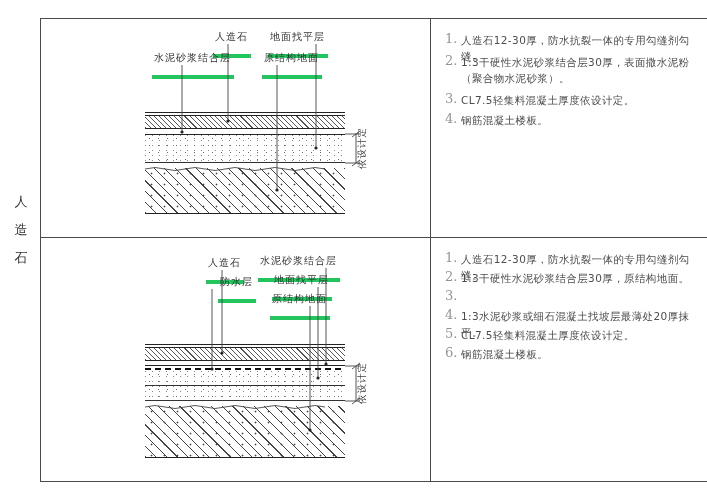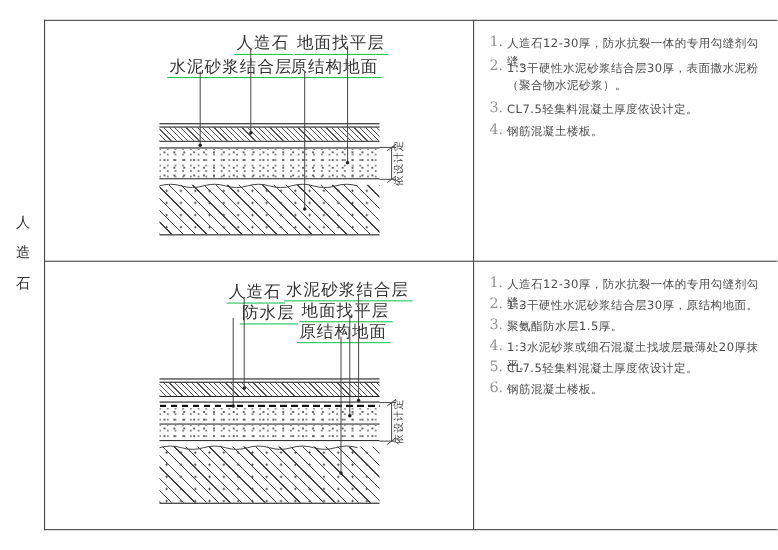--- a/index.html
+++ b/index.html
@@ -32,22 +32,22 @@
     background:repeating-linear-gradient(90deg, #111 0, #111 6px, transparent 6px, transparent 10px);
   }
   .slab {
     border-bottom:1px solid #222;
     background-image:
       radial-gradient(circle, #444 0.8px, transparent 1.1px),
       repeating-linear-gradient(45deg, #444 0, #444 0.9px, transparent 0.9px, transparent 7.5px);
     background-size: 13px 11px, auto;
   }
   .lbl {
-    position:absolute; font-size:15px; line-height:1.15; color:#333;
-    letter-spacing:1px; border-bottom:1px solid #22c55e; padding:0 3px 1px 2px;
+    position:absolute; font-size:10px; line-height:1.15; color:#333;
+    letter-spacing:1px; border-bottom:4px solid #22c55e; padding:0 3px 11px 2px;
     white-space:nowrap; background:transparent;
   }
   .dim {
     position:absolute; width:60px; height:12px; text-align:center;
     font-size:9.5px; color:#444; letter-spacing:1px;
     transform:rotate(-90deg);
   }
   .note { position:absolute; display:flex; align-items:flex-start; width:258px; }
   .note-num {
     flex:0 0 16px; font-size:13px; color:#949494; line-height:1;
@@ -131,21 +131,20 @@
     <div class="note" style="left:445px;top:252px">
       <span class="note-num">1.</span>
       <span class="note-text">人造石12-30厚，防水抗裂一体的专用勾缝剂勾缝。</span>
     </div>
     <div class="note" style="left:445px;top:271px">
       <span class="note-num">2.</span>
       <span class="note-text">1:3干硬性水泥砂浆结合层30厚，原结构地面。</span>
     </div>
     <div class="note" style="left:445px;top:290px">
       <span class="note-num">3.</span>
-      <span class="note-text">聚氨酯防水层1.5厚。</span>
     </div>
     <div class="note" style="left:445px;top:309px">
       <span class="note-num">4.</span>
       <span class="note-text">1:3水泥砂浆或细石混凝土找坡层最薄处20厚抹平。</span>
     </div>
     <div class="note" style="left:445px;top:328px">
       <span class="note-num">5.</span>
       <span class="note-text">CL7.5轻集料混凝土厚度依设计定。</span>
     </div>
     <div class="note" style="left:445px;top:347px">

